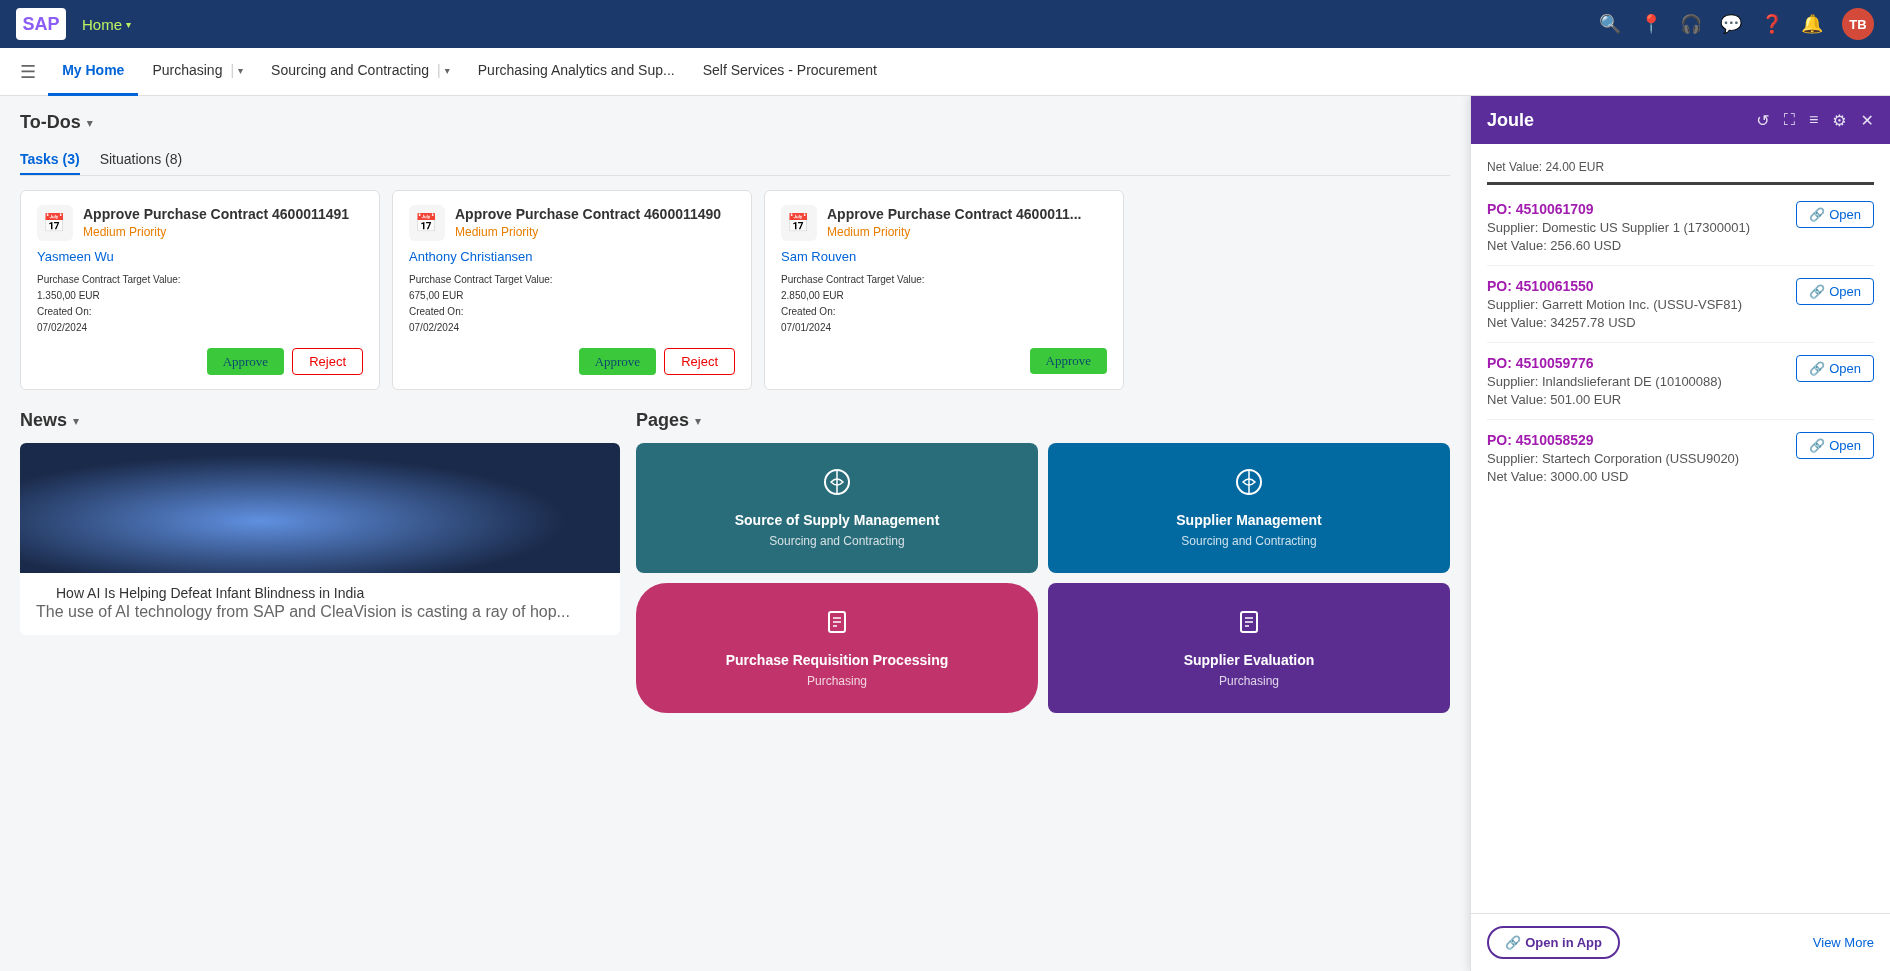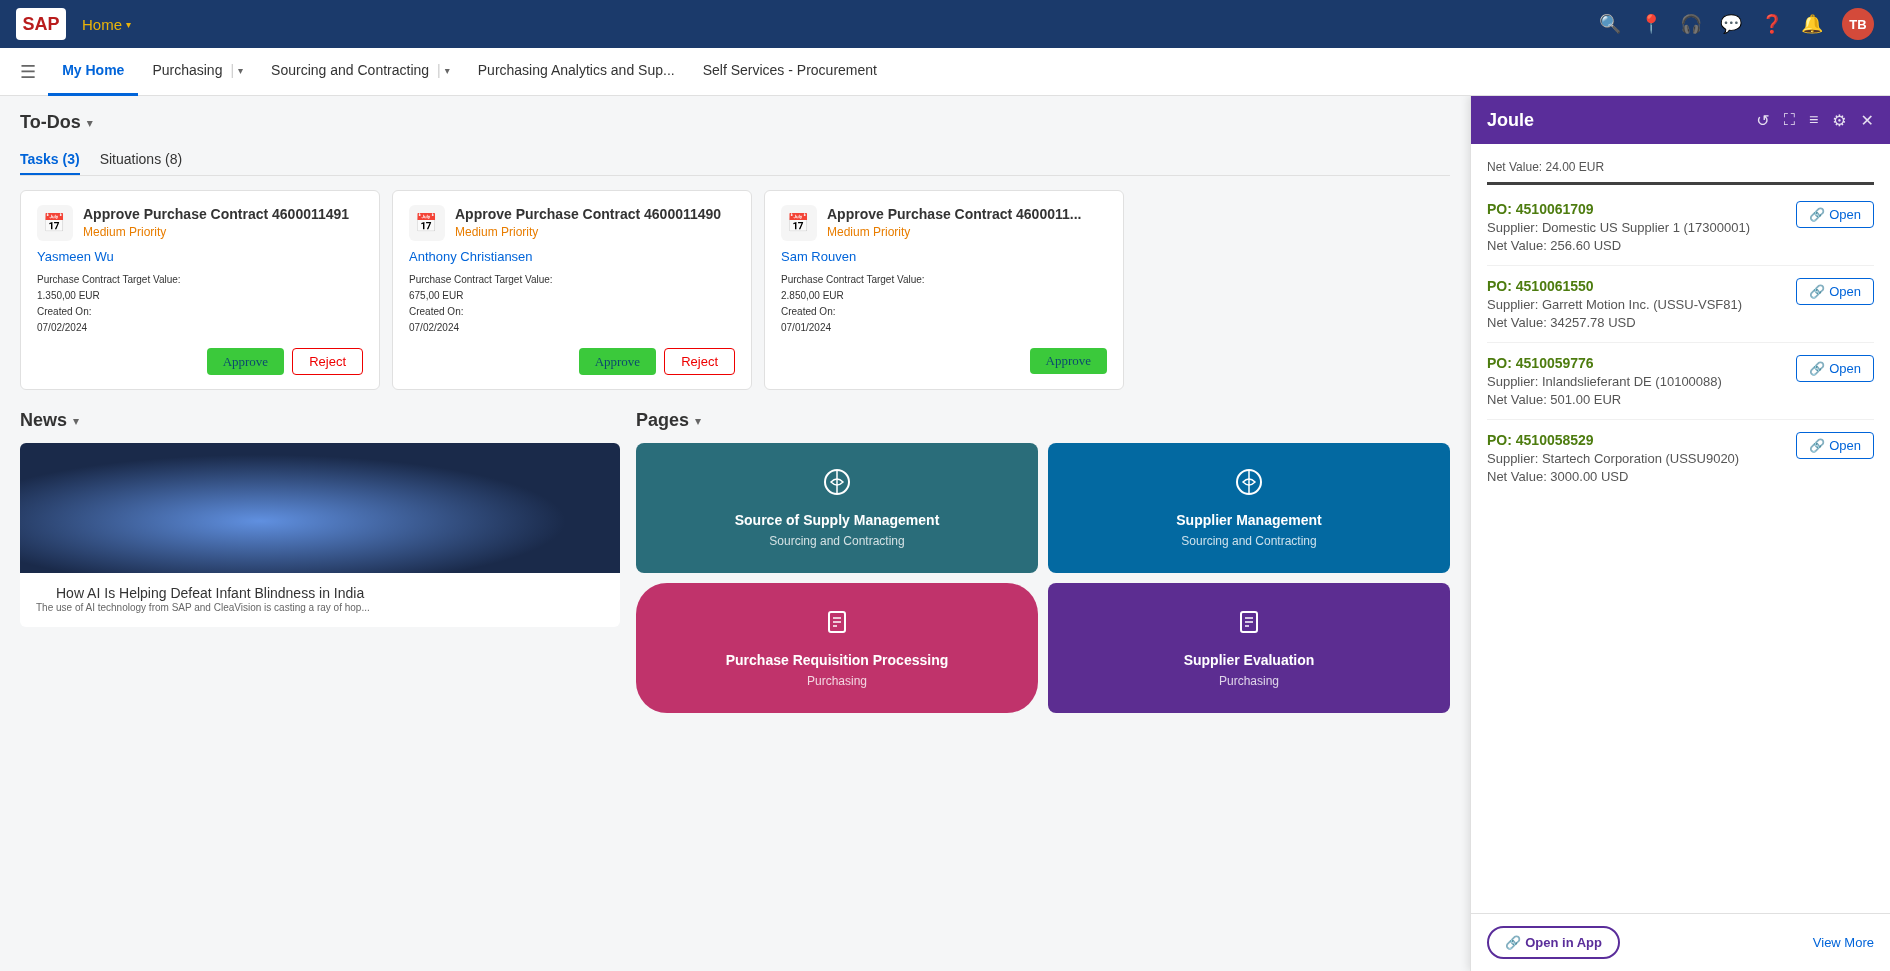--- a/index.html
+++ b/index.html
@@ -3,22 +3,22 @@
   <meta charset="utf-8">
   <style>
     * { box-sizing: border-box; margin: 0; padding: 0; }
     body { font-family: '72', Arial, sans-serif; font-size: 14px; background: #f5f6f7; overflow: hidden; }
 
     
     .top-bar {
       display: flex; align-items: center; background: #1b3a6b; height: 48px; padding: 0 16px; gap: 16px; position: relative; z-index: 100;
     }
     .sap-logo { width: 50px; height: 32px; background: white; border-radius: 4px; display: flex; align-items: center; justify-content: center; }
-    .sap-logo-text { font-weight: bold; font-size: 18px; color: #b91c1c; }
-    .home-btn { color: #eab308; font-size: 15px; display: flex; align-items: center; gap: 4px; cursor: pointer; }
+    .sap-logo-text { font-weight: bold; font-size: 18px; color: #8b5cf6; }
+    .home-btn { color: #bef264; font-size: 15px; display: flex; align-items: center; gap: 4px; cursor: pointer; }
     .home-btn .chevron { font-size: 10px; }
     .top-bar-spacer { flex: 1; }
     .top-bar-icons { display: flex; align-items: center; gap: 18px; }
     .top-bar-icon { color: white; font-size: 18px; cursor: pointer; }
     .avatar { background: #d44a3a; color: white; border-radius: 50%; width: 32px; height: 32px; display: flex; align-items: center; justify-content: center; font-size: 13px; font-weight: bold; cursor: pointer; }
 
     
     .nav-bar {
       display: flex; align-items: center; background: white; height: 48px; border-bottom: 1px solid #e0e0e0; padding: 0 8px; gap: 0; position: relative; z-index: 99;
     }
@@ -57,21 +57,21 @@
     
     .bottom-row { display: flex; gap: 16px; }
     .news-section { flex: 0 0 600px; }
     .pages-section { flex: 1; }
 
     .news-card { background: white; border-radius: 6px; overflow: hidden; }
     .news-image { width: 100%; height: 130px; background: linear-gradient(135deg, #1a2a4a 0%, #2d4a8a 50%, #1a3060 100%); display: flex; align-items: center; justify-content: center; overflow: hidden; position: relative; }
     .news-image-inner { width: 100%; height: 100%; background: radial-gradient(ellipse at 40% 60%, #6090e0 0%, #1a2a4a 60%); }
     .news-body { padding: 12px 16px; }
     .news-title { font-size: 14px; font-weight: 400; color: #333; margin-bottom: 0; padding-left: 20px; }
-    .news-text { font-size: 10px; color: #666; line-height: 1.4; }
+    .news-text { font-size: 16px; color: #666; line-height: 1.4; }
     .news-time { font-size: 12px; color: #999; margin-top: 8px; }
 
     .pages-grid { display: grid; grid-template-columns: 1fr 1fr; gap: 10px; }
     .page-card { border-radius: 8px; padding: 20px 16px; display: flex; flex-direction: column; align-items: center; justify-content: center; cursor: pointer; min-height: 130px; }
     .page-card.teal { background: #2a6d7a; }
     .page-card.brown { background: #0369a1; }
     .page-card.pink { background: #c0336b; border-radius: 31px; }
     .page-card.purple { background: #5c2d91; }
     .page-card-icon { font-size: 26px; color: white; margin-bottom: 8px; }
     .page-card-title { font-size: 14px; font-weight: 600; color: white; text-align: center; line-height: 1.3; }
@@ -86,21 +86,21 @@
     }
     .joule-title { font-size: 18px; font-weight: 600; color: white; flex: 1; }
     .joule-header-icons { display: flex; align-items: center; gap: 14px; }
     .joule-header-icon { color: rgba(255,255,255,0.85); font-size: 16px; cursor: pointer; }
     .joule-body { flex: 1; overflow-y: auto; padding: 16px; }
 
     .po-item { border-bottom: 1px solid #f0f0f0; padding: 12px 0; }
     .po-item:last-child { border-bottom: none; }
     .po-row { display: flex; align-items: flex-start; justify-content: space-between; gap: 8px; }
     .po-info { flex: 1; }
-    .po-number { font-size: 14px; font-weight: 600; color: #4d7c0f; margin-bottom: 3px; }
+    .po-number { font-size: 14px; font-weight: 600; color: #a21caf; margin-bottom: 3px; }
     .po-supplier { font-size: 13px; color: #555; margin-bottom: 3px; }
     .po-value { font-size: 13px; color: #555; }
     .btn-open { display: flex; align-items: center; gap: 4px; background: white; border: 1px solid #0064d9; color: #0064d9; border-radius: 4px; padding: 5px 12px; font-size: 13px; cursor: pointer; white-space: nowrap; flex-shrink: 0; }
     .btn-open-app { display: flex; align-items: center; gap: 4px; background: white; border: 2px solid #5a2d9a; color: #5a2d9a; border-radius: 20px; padding: 7px 16px; font-size: 13px; font-weight: 600; cursor: pointer; white-space: nowrap; }
 
     .joule-footer { padding: 12px 16px; border-top: 1px solid #e0e0e0; display: flex; justify-content: space-between; align-items: center; }
     .view-more { color: #0064d9; font-size: 13px; cursor: pointer; }
 
     .partial-po { font-size: 12px; color: #555; padding-bottom: 8px; border-bottom: 3px solid #404040; margin-bottom: 4px; }
   </style>

